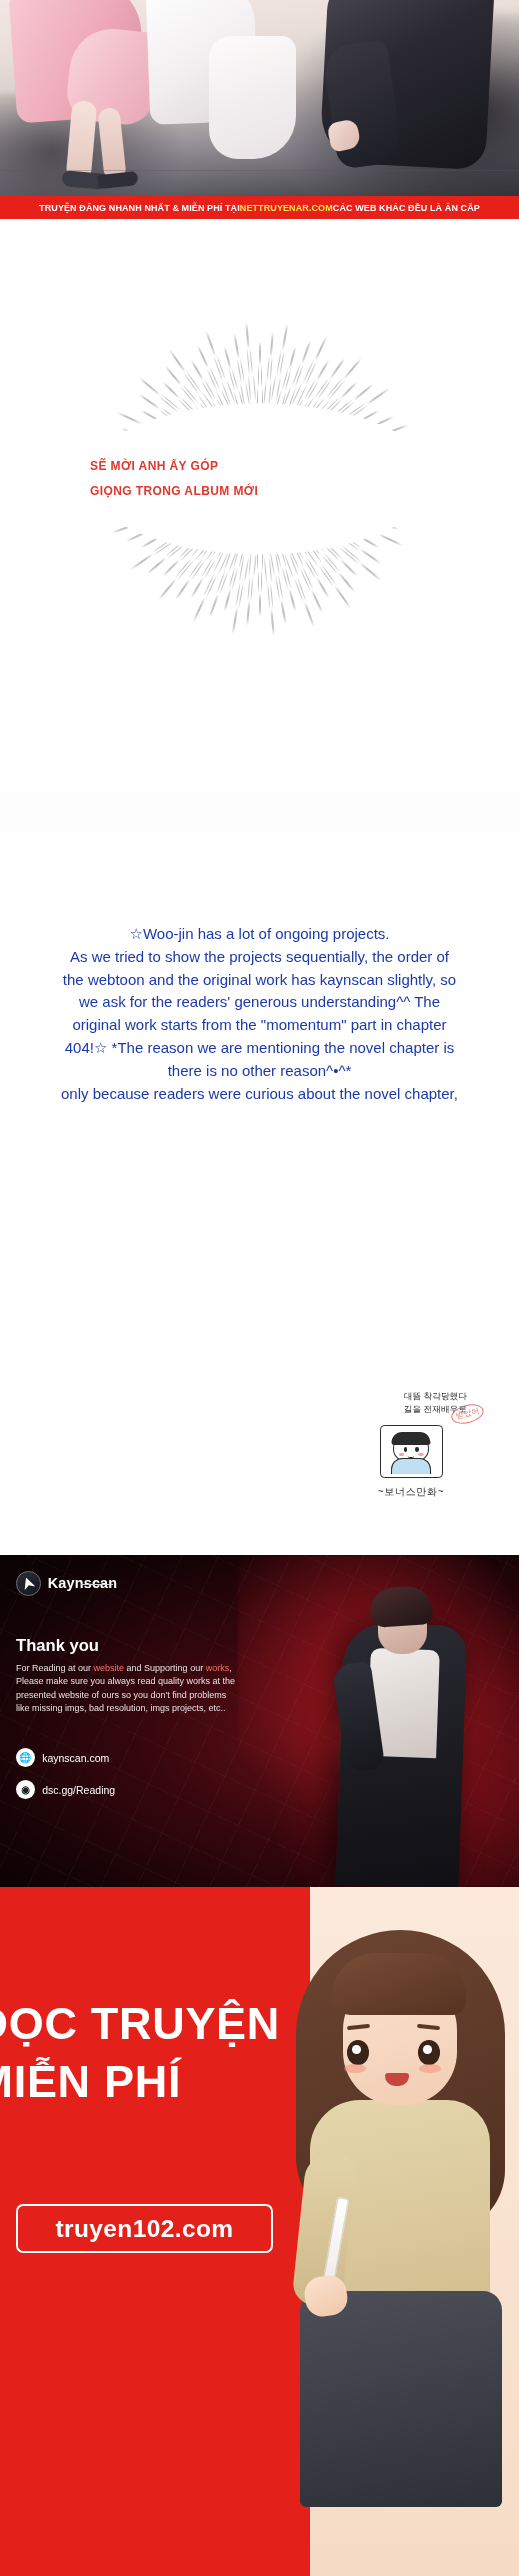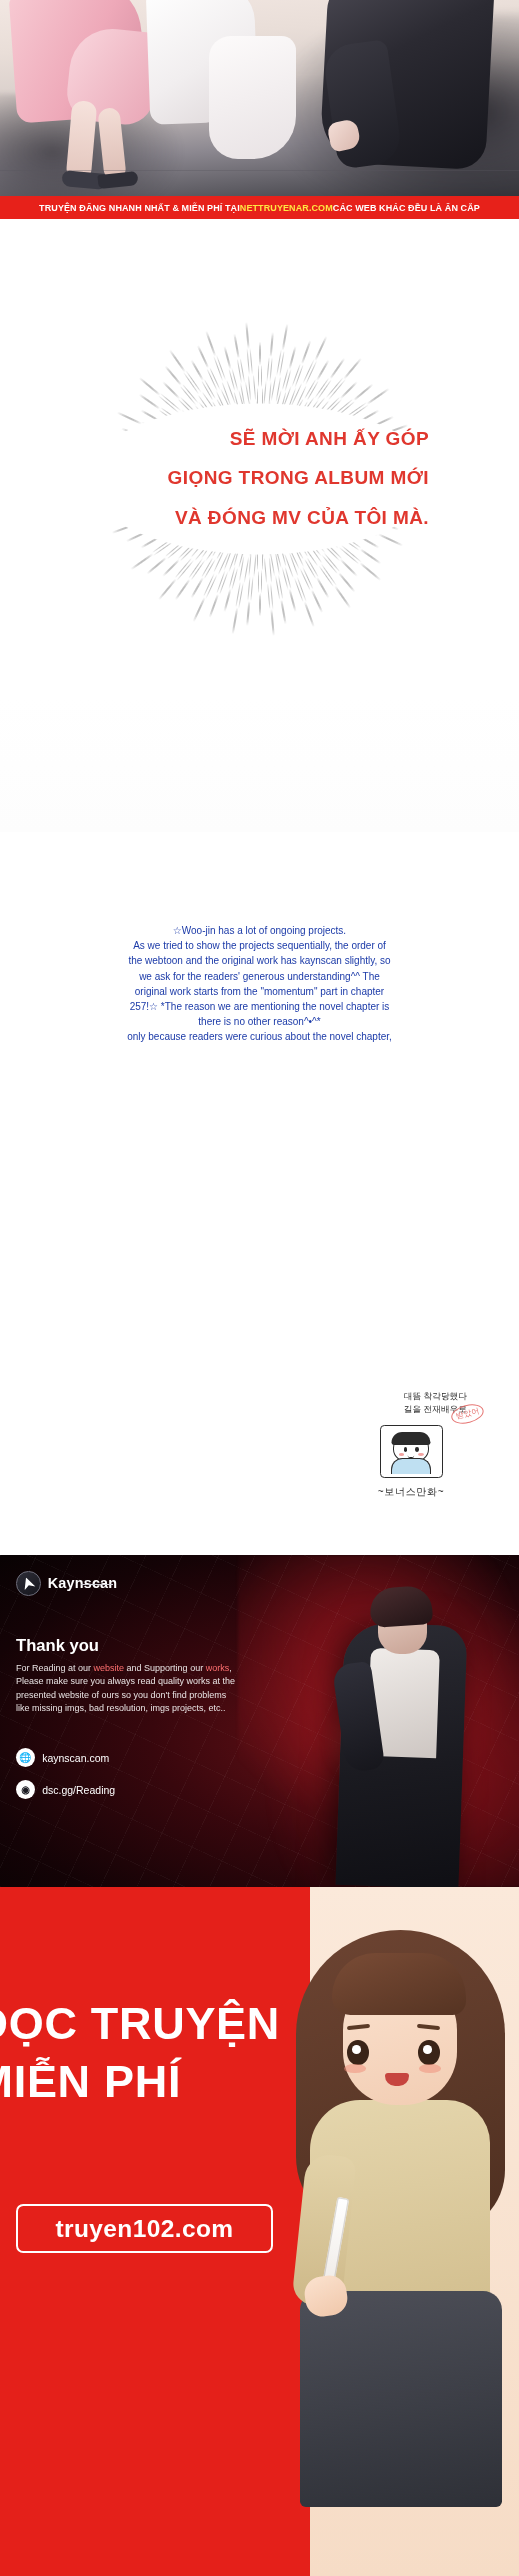--- a/index.html
+++ b/index.html
@@ -156,39 +156,39 @@
     transform: translate(-50%,-50%);
     width: 346px; height: 151px;
     border-radius: 50%;
     background: #ffffff;
   }
   .burst-text {
     position: absolute;
     left: 50%; top: 50%;
     transform: translate(-50%,-50%);
     width: 339px;
-    text-align: right;
+    text-align: left;
     color: #e0372e;
-    font-size: 19px;
+    font-size: 12px;
     font-weight: 700;
     line-height: 2.1;
     letter-spacing: 0.4px;
     text-transform: uppercase;
   }
   .burst-text .l2 { display: block; }
 
   
   .note-block {
     position: absolute;
     left: 0; top: 923px;
     width: 519px;
     padding: 0 56px;
     text-align: center;
     color: #1b3aa8;
-    font-size: 10px;
+    font-size: 15px;
     line-height: 1.52;
   }
   .note-block p { margin: 0; }
 
   
   .credit-block {
     position: absolute;
     left: 339px; top: 1374px;
     width: 144px;
     text-align: center;
@@ -589,32 +589,31 @@
           <div class="ray" style="border-bottom-width: 147px; transform: translate(-50%, -100%) rotate(335deg);"></div>
           <div class="ray" style="border-bottom-width: 157px; transform: translate(-50%, -100%) rotate(340deg);"></div>
           <div class="ray" style="border-bottom-width: 137px; transform: translate(-50%, -100%) rotate(345deg);"></div>
           <div class="ray" style="border-bottom-width: 147px; transform: translate(-50%, -100%) rotate(350deg);"></div>
           <div class="ray" style="border-bottom-width: 157px; transform: translate(-50%, -100%) rotate(355deg);"></div>
         </div>
       <div class="burst-core"></div>
       <div class="burst-text">
         <span class="l2">SẼ MỜI ANH ẤY GÓP</span>
         <span class="l2">GIỌNG TRONG ALBUM MỚI</span>
-        <span class="l2">VÀ ĐÓNG MV CỦA TÔI MÀ.</span>
       </div>
     </div>
   </div>
 
   <div class="note-block">
     <p>☆Woo-jin has a lot of ongoing projects.</p>
     <p>As we tried to show the projects sequentially, the order of</p>
     <p>the webtoon and the original work has kaynscan slightly, so</p>
     <p>we ask for the readers' generous understanding^^ The</p>
     <p>original work starts from the "momentum" part in chapter</p>
-    <p>257!☆ *The reason we are mentioning the novel chapter is</p>
+    <p>404!☆ *The reason we are mentioning the novel chapter is</p>
     <p>there is no other reason^•^*</p>
     <p>only because readers were curious about the novel chapter,</p>
   </div>
 
   <div class="credit-block">
     <div class="credit-lines">
       <div>대뜸 착각당했다</div>
       <div>길을 전재배우로</div>
       <div class="credit-stamp">받았어</div>
     </div>

